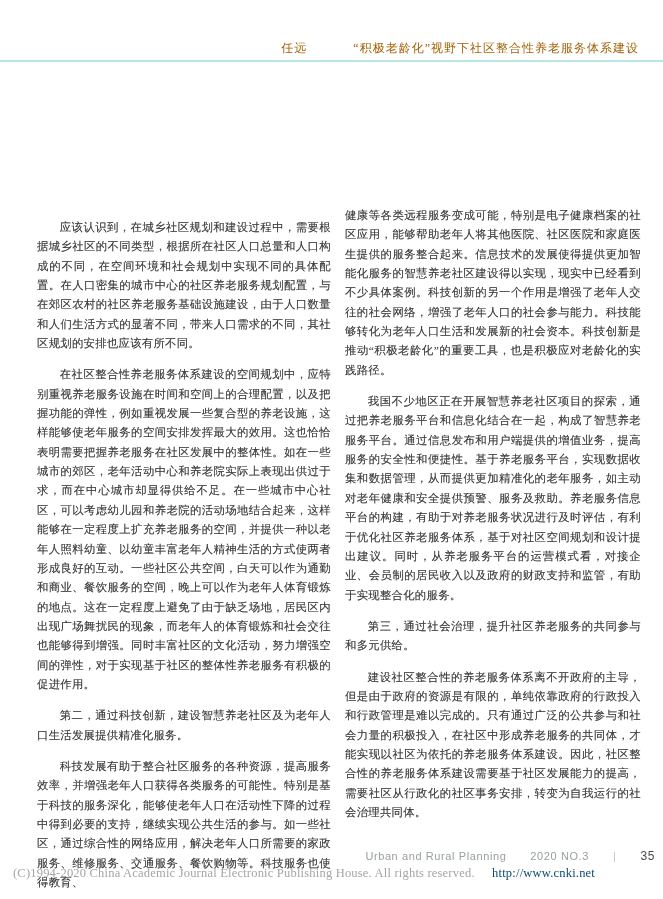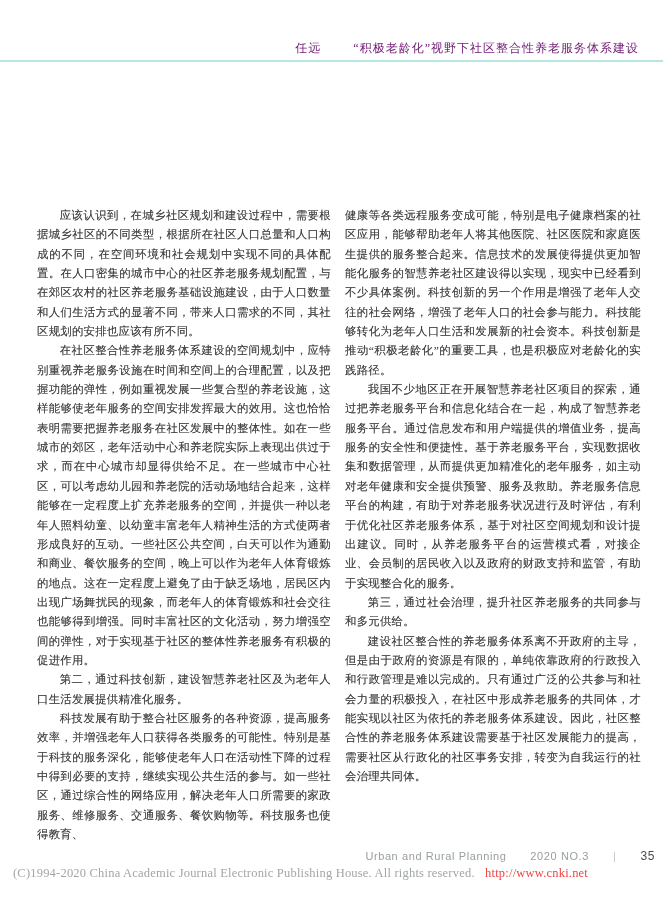--- a/index.html
+++ b/index.html
@@ -7,23 +7,23 @@
     position:relative;
     width:663px;height:899px;
     background:#ffffff;
     overflow:hidden;
     font-family:"Liberation Serif","DejaVu Serif",serif;
   }
   
   .header-line{
     position:absolute;
     top:40px;right:24px;
-    display:flex;align-items:baseline;gap:32px;
+    display:flex;align-items:baseline;gap:46px;
     font-size:12px;
-    color:#701a75;
+    color:#a16207;
     letter-spacing:1px;
     white-space:nowrap;
   }
   .header-rule{
     position:absolute;
     top:60px;left:0;width:663px;height:0;
     border-top:2px solid #b7e6e2;
   }
   
   .column{
@@ -33,21 +33,21 @@
     font-size:11.4px;
     line-height:19.35px;
     letter-spacing:.25px;
     color:#3f3f3f;
     text-align:justify;
     text-shadow:0 0 .5px rgba(70,70,70,.55);
   }
   .col-left{left:37px;}
   .col-right{left:345px;width:296px;}
   .column p{margin:0;}
-  .column p.ind{text-indent:2em;}
+  .column p.ind{text-indent:2em;margin-top:12px;}
   
   .footer-journal{
     position:absolute;
     top:849px;right:8px;
     font-size:11px;
     color:#98a09d;
     letter-spacing:.6px;
     display:flex;align-items:baseline;gap:24px;
     font-family:"Liberation Sans","DejaVu Sans",sans-serif;
     white-space:nowrap;
@@ -56,21 +56,21 @@
   .footer-journal .pageno{color:#4a4a4a;font-weight:normal;font-size:12px;}
   .footer-copyright{
     position:absolute;
     top:866px;left:13px;
     font-size:12.5px;
     color:#a2a6a4;
     letter-spacing:.2px;
     white-space:nowrap;
     font-family:"Liberation Serif","DejaVu Serif",serif;
   }
-  .footer-copyright .url{color:#ef4444;margin-left:7px;text-align:center;}
+  .footer-copyright .url{color:#0c4a6e;margin-left:14px;text-align:center;}
 </style>
 </head>
 <body>
 
 <div class="page">
 
   <div class="header-line">
     <span>任远</span>
     <span>“积极老龄化”视野下社区整合性养老服务体系建设</span>
   </div>

